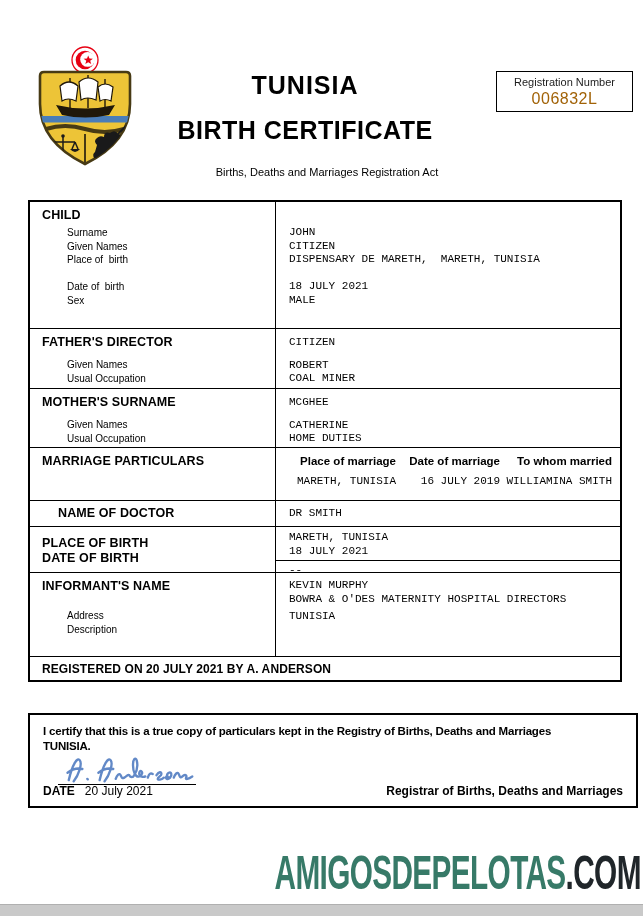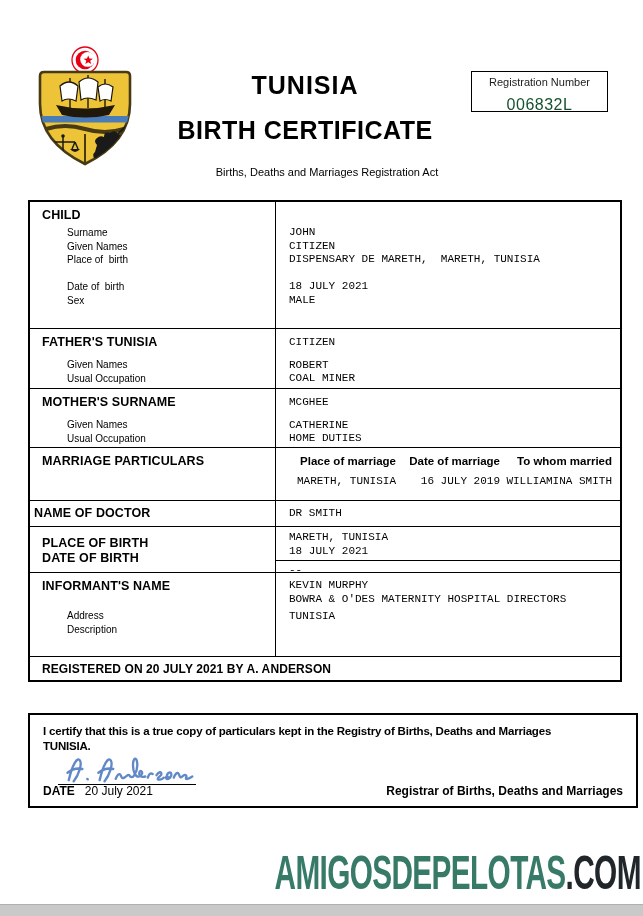--- a/index.html
+++ b/index.html
@@ -9,25 +9,25 @@
     font-family:"Liberation Sans", sans-serif; color:#000; overflow:hidden;
     margin:0 auto;
   }
   
   .crest { position:absolute; left:33px; top:46px; width:104px; height:122px; }
   .titles { position:absolute; left:150px; top:71px; width:310px; text-align:center; }
   .title-country { font-size:25px; font-weight:bold; letter-spacing:1px; }
   .title-doc { font-size:25px; font-weight:bold; margin-top:16px; letter-spacing:0.5px; }
   .title-act { font-size:11px; margin-top:21px; position:relative; left:22px; white-space:nowrap; }
   .regbox {
-    position:absolute; right:35px; top:71px; width:137px; height:41px;
+    position:absolute; right:10px; top:71px; width:137px; height:41px;
     border:1.5px solid #000; text-align:center; padding-top:4px;
   }
   .reg-label { font-size:11px; color:#1c1c1c; }
-  .reg-num { font-size:16px; color:#14532d; margin-top:8px; letter-spacing:0.5px; }
+  .reg-num { font-size:16px; color:#a16207; margin-top:2px; letter-spacing:0.5px; }
 
   
   .doc-table { position:absolute; left:28px; top:200px; width:594px; border:2px solid #000; background:#fff; }
   .row { display:flex; }
   .row + .row { border-top:1.5px solid #000; }
   .cell-l { width:246px; min-width:246px; border-right:1.5px solid #000; padding:6px 6px 0 12px; }
   .cell-r { flex:1; padding:6px 8px 0 13px; }
   .section-label { font-weight:bold; font-size:12.5px; letter-spacing:0.1px; }
   .lbl { font-size:10px; line-height:13.5px; white-space:pre-wrap; }
   .lbl-list { margin-top:4px; padding-left:25px; }
@@ -44,21 +44,21 @@
   .row-father .cell-r, .row-mother .cell-r { padding-top:7px; }
   .row-marriage { height:53px; }
   .marriage-cols { display:flex; padding-top:1px;text-align:right; }
   .mcol { }
   .mcol1 { width:107px; }
   .mcol2 { width:104px; }
   .mcol3 { flex:1; }
   .mcol-label { font-weight:bold; font-size:11.5px; white-space:nowrap; }
   .mcol .val { margin-top:8px; }
   .row-doctor { height:26px; }
-  .row-doctor .cell-l { padding-top:5px; padding-left:4px; }
+  .row-doctor .cell-l { padding-top:5px; padding-left:28px; }
   .row-doctor .cell-r { padding-top:6px; }
   .row-birth { height:46px; }
   .row-birth .cell-l { padding-top:9px; }
   .row-birth .section-label { line-height:14.5px; }
   .row-birth .cell-r { padding:0; display:flex; flex-direction:column; }
   .birth-top { padding:4px 8px 2px 13px; border-bottom:1.5px solid #000; flex:0 0 31px; }
   .birth-note { padding:3px 8px 0 13px; }
   .row-informant { height:84px; }
   .row-informant .lbl-list { margin-top:16px; }
   .row-informant .cell-r { padding-top:6px; }
@@ -182,21 +182,21 @@
         <div class="val">CITIZEN</div>
         <div class="val">DISPENSARY DE MARETH,  MARETH, TUNISIA</div>
         <div class="gap13"></div>
         <div class="val">18 JULY 2021</div>
         <div class="val">MALE</div>
       </div>
     </div>
 
     <div class="row row-father">
       <div class="cell-l">
-        <div class="section-label">FATHER'S TUNISIA</div>
+        <div class="section-label">FATHER'S DIRECTOR</div>
         <div class="lbl-list">
           <div class="lbl">Given Names</div>
           <div class="lbl">Usual Occupation</div>
         </div>
       </div>
       <div class="cell-r">
         <div class="val">CITIZEN</div>
         <div class="gap9"></div>
         <div class="val">ROBERT</div>
         <div class="val">COAL MINER</div>

